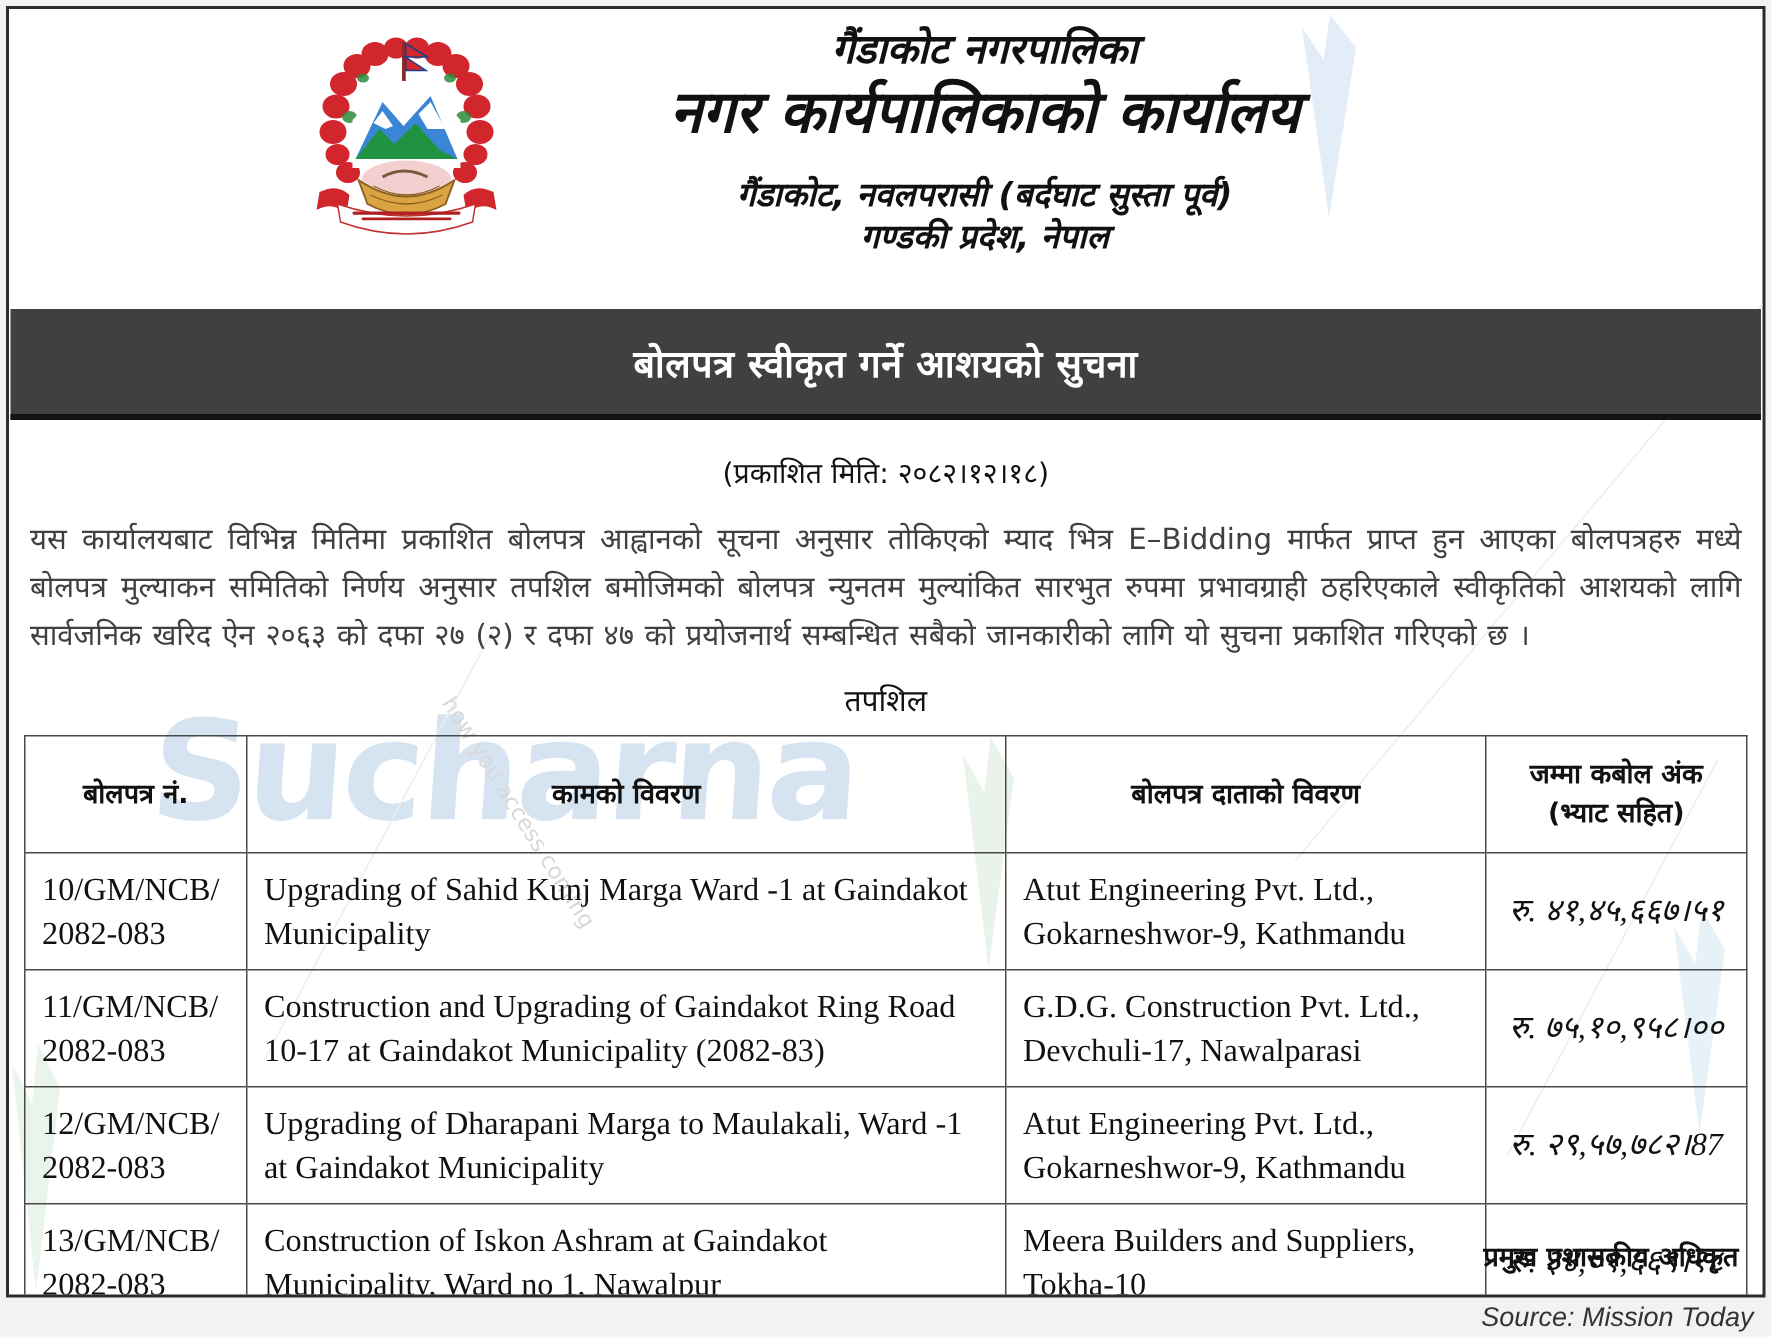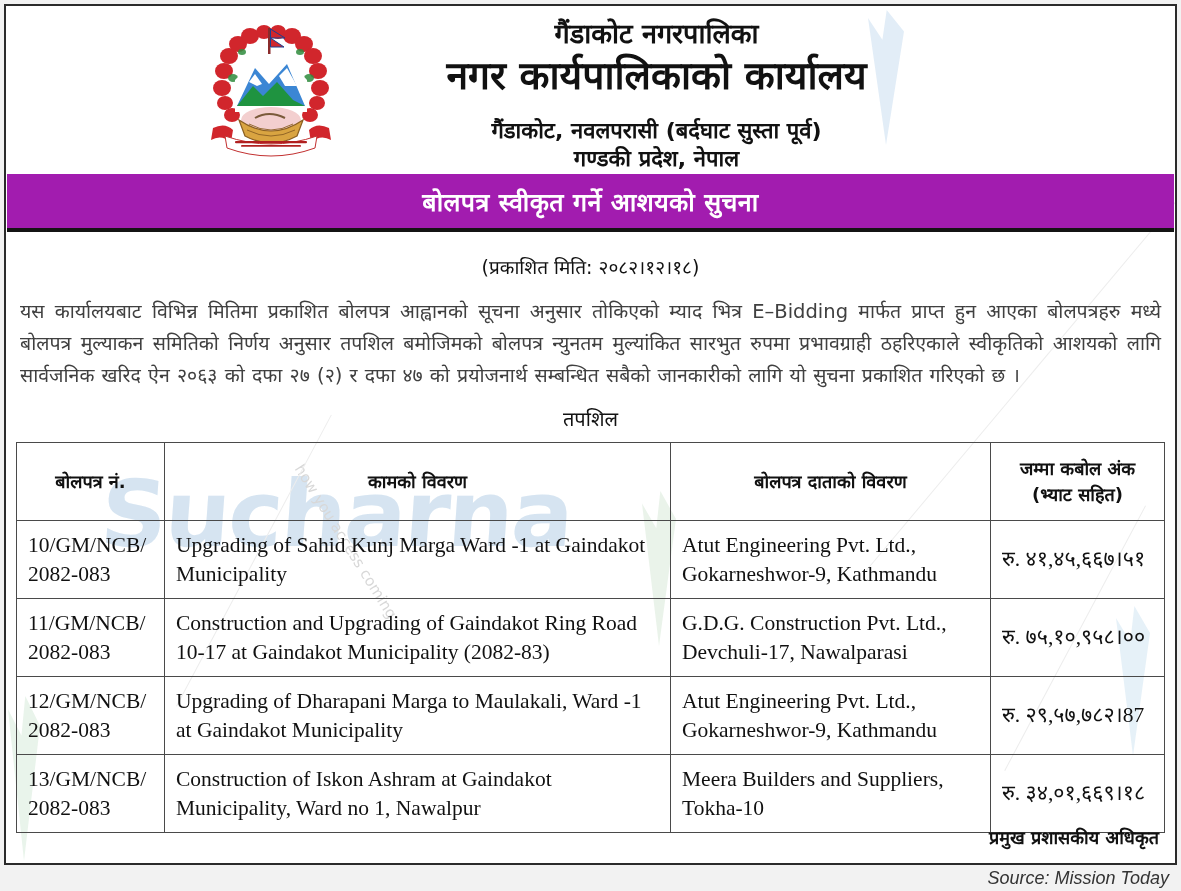--- a/index.html
+++ b/index.html
@@ -87,25 +87,26 @@
     transform-origin: left top;
   }
   .wm-diag.d1 { left: 1192px; top: 170px; width: 520px; height: 1px; transform: rotate(130deg); }
   .wm-diag.d2 { left: 170px; top: 700px; width: 330px; height: 1px; transform: rotate(-62deg); }
   .wm-diag.d3 { left: 1140px; top: 500px; width: 300px; height: 1px; transform: rotate(118deg); }
 
   
   #header-block {
     position: relative;
     z-index: 2;
-    height: 168px;
+    height: 200px;
     padding-top: 8px;
     display: flex;
     align-items: flex-start;
     justify-content: center;
+    font-style: italic;
   }
   #emblem {
     width: 132px;
     height: 150px;
     position: relative;
     flex: none;
     margin-top: 2px;
   }
   #header-text {
     width: 640px;
@@ -117,22 +118,22 @@
   .h-line1 { font-size: 27px; font-weight: 700; line-height: 1.22; }
   .h-line2 { font-size: 39px; font-weight: 700; line-height: 1.22; margin-top: 1px; }
   .h-line3 { font-size: 22px; font-weight: 700; line-height: 1.3; margin-top: 17px; }
   .h-line4 { font-size: 22px; font-weight: 700; line-height: 1.3; }
 
   
   #title-bar {
     position: relative;
     z-index: 2;
     margin: 0 1px;
-    background: #a21caf;
-    height: 58px;
+    background: #404040;
+    height: 74px;
     display: flex;
     align-items: center;
     justify-content: center;
     border-bottom: 4px solid #141414;
   }
   #title-bar .tb-text {
     font-family: "DejaVu Sans", sans-serif;
     font-weight: 700;
     font-size: 25px;
     color: #ffffff;
@@ -209,22 +210,23 @@
     line-height: 1.35;
   }
   td.c-tender {
     font-size: 18.5px;
     line-height: 1.4;
     padding-left: 10px;
   }
   td.c-amount {
     font-family: "DejaVu Sans", sans-serif;
     font-size: 18.5px;
-    text-align: left;
+    text-align: center;
     padding: 4px 6px;
+    font-style: italic;
   }
   .col-1 { width: 148px; }
   .col-2 { width: 506px; }
   .col-3 { width: 320px; }
   .col-4 { width: 174px; }
 
   
   #signature {
     position: absolute;
     right: 16px;

